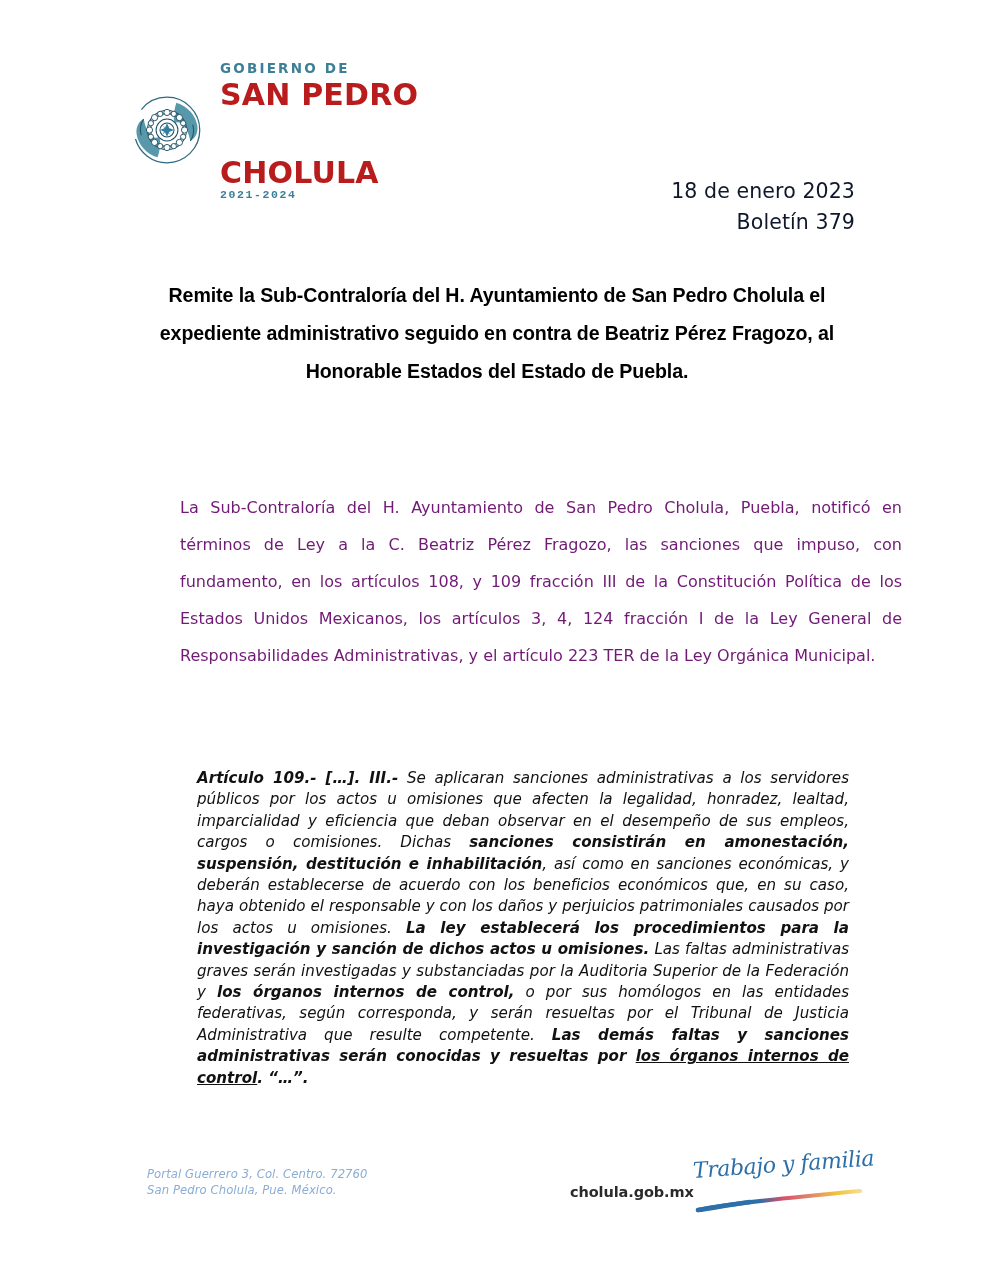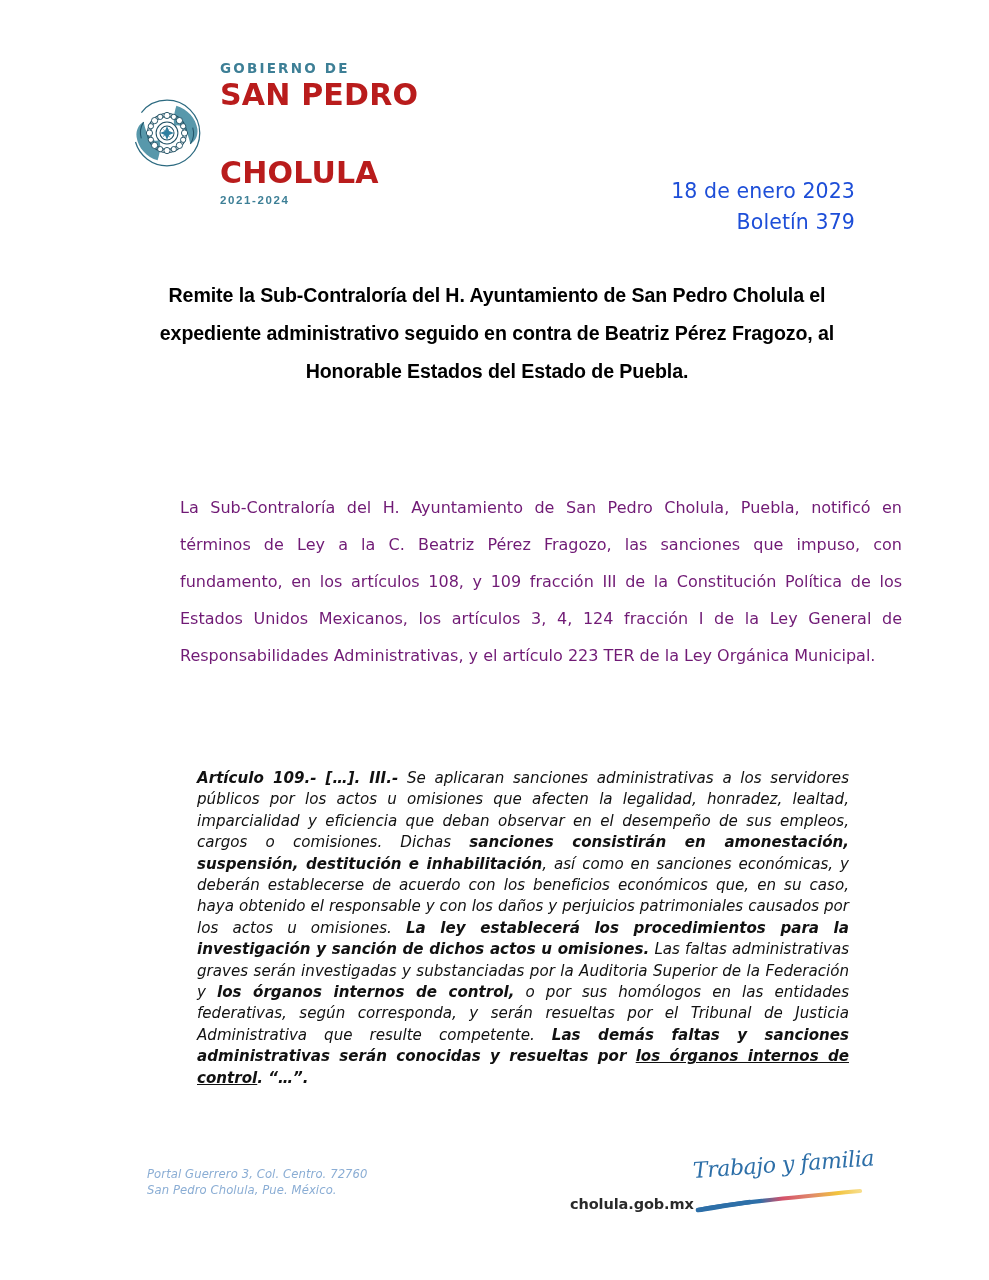--- a/index.html
+++ b/index.html
@@ -56,38 +56,38 @@
   .logo-main {
     font-family: "DejaVu Sans", sans-serif;
     font-size: 30px;
     font-weight: 700;
     letter-spacing: 0.2px;
     color: #b91c1c;
     line-height: 1.02;
   }
   .logo-main .line2 { display: block; margin-top: 48px; }
   .logo-years {
-    font-family: Liberation Sans, sans-serif;
+    font-family: Liberation Mono, monospace;
     font-size: 11.5px;
     font-weight: 600;
     letter-spacing: 1.6px;
     color: #3d7f96;
-    margin-top: 6px;
+    margin-top: 0;
   }
 
   
   .datebox {
     position: absolute;
     right: 134px;
     top: 176px;
     text-align: right;
     font-family: "DejaVu Sans", sans-serif;
     font-size: 20.5px;
     line-height: 1.5;
-    color: #1d4ed8;
+    color: #0f172a;
     letter-spacing: 0.1px;
   }
   .datebox div { white-space: nowrap; }
 
   
   .doc-title {
     position: absolute;
     left: 152px;
     top: 276px;
     width: 690px;
@@ -153,21 +153,20 @@
   }
   .footer-site {
     position: absolute;
     left: 570px;
     top: 1184px;
     font-family: "DejaVu Sans", sans-serif;
     font-weight: bold;
     font-size: 14.5px;
     color: #2a2a2a;
     letter-spacing: -0.1px;
-    margin-top: 12px;
   }
   .footer-slogan {
     position: absolute;
     left: 692px;
     top: 1158px;
     width: 176px;
     height: 56px;
   }
   .footer-slogan svg { display: block; }
   .slogan-text {

